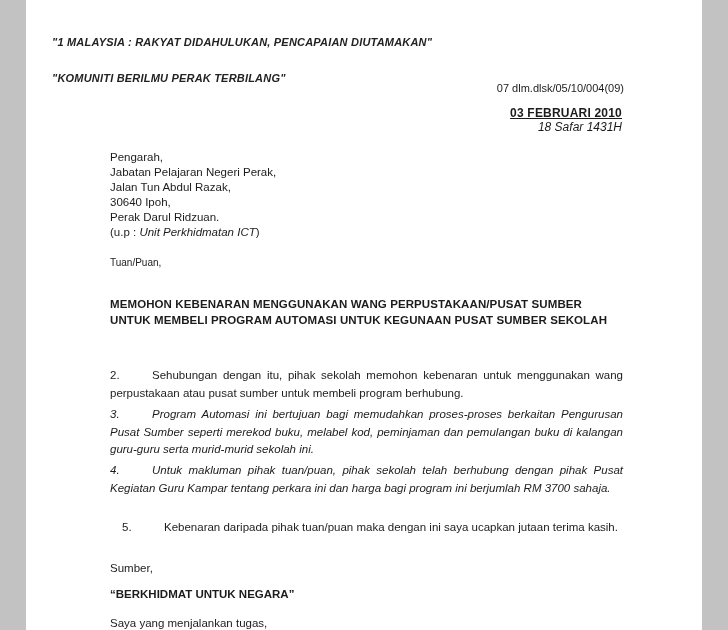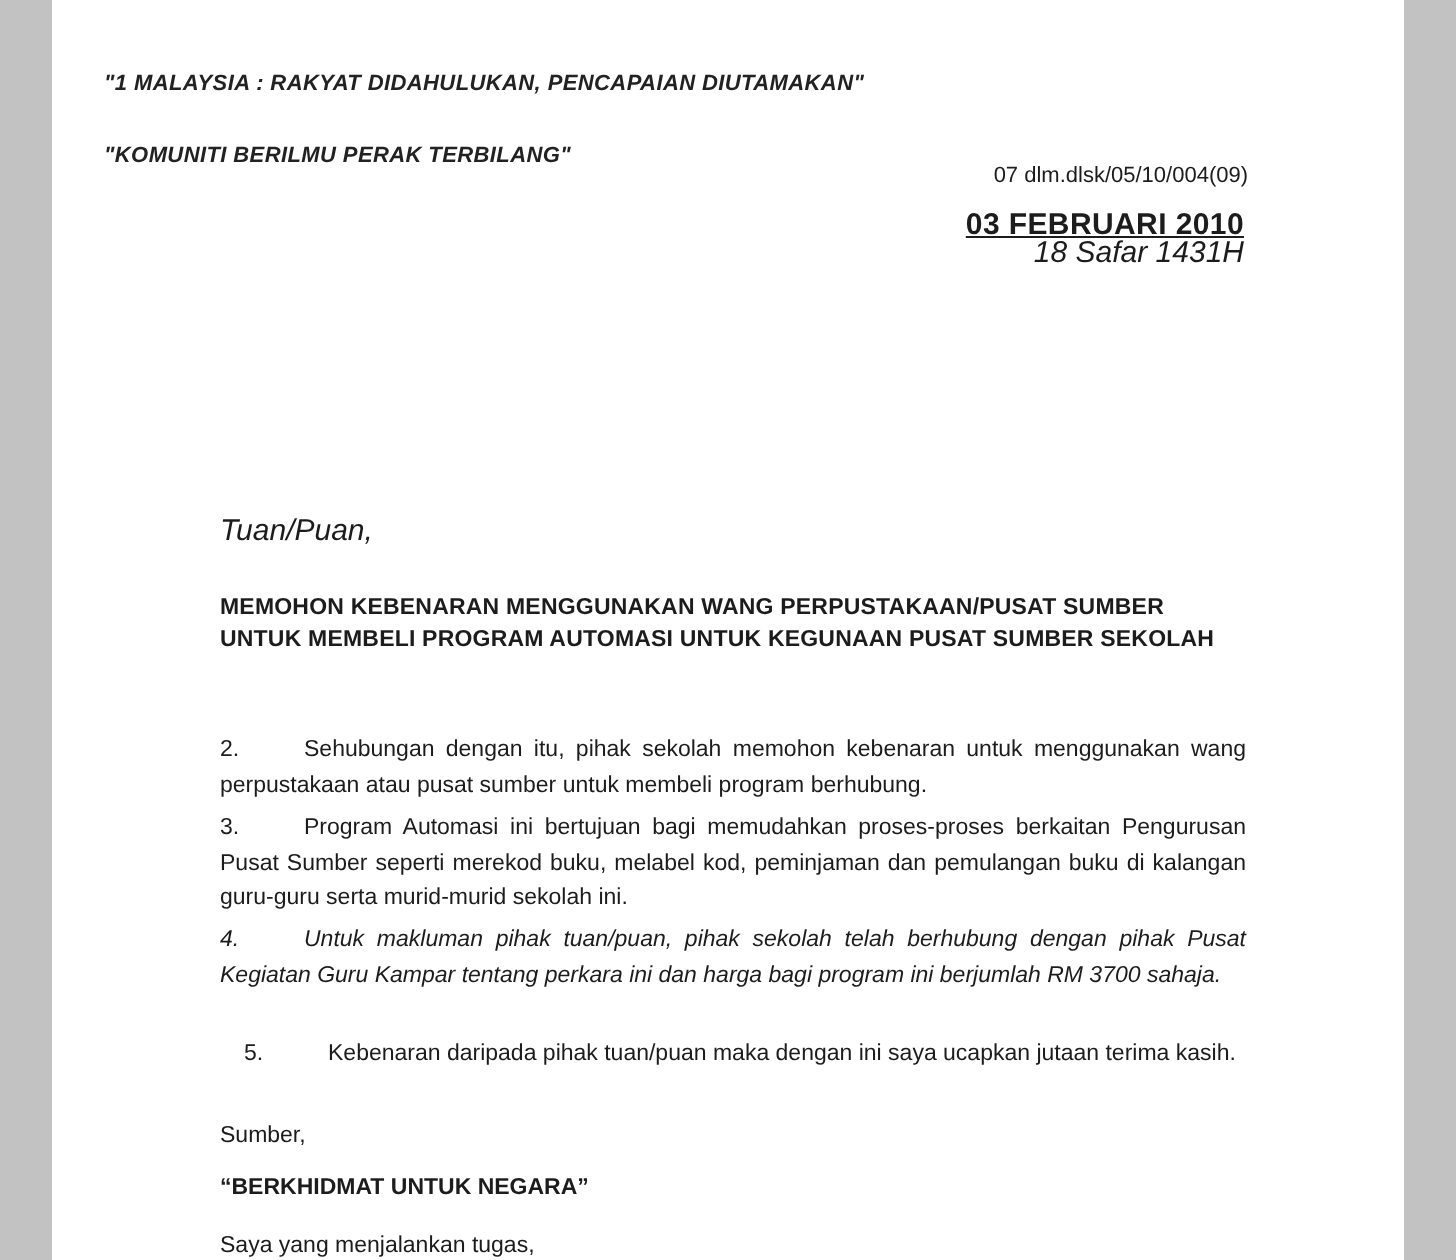--- a/index.html
+++ b/index.html
@@ -45,39 +45,38 @@
     top: 82px;
     right: 104px;
     font-size: 11px;
     text-align: right;
   }
 
   .date-block {
     top: 106px;
     right: 106px;
     text-align: right;
-    font-size: 15px;
+    font-size: 12px;
     line-height: 14px;
   }
   .date-main { text-decoration: underline; font-weight: bold; letter-spacing: 0.2px; }
   .date-hijri { font-style: italic; }
 
   .address {
     left: 110px;
     top: 150px;
     font-size: 11.5px;
     line-height: 15px;
   }
   .attention-italic { font-style: italic; }
 
   .salutation {
     left: 110px;
     top: 257px;
-    font-size: 15px;
-    font-style: italic;
+    font-size: 10px;
   }
 
   .subject {
     left: 110px;
     top: 297px;
     width: 515px;
     font-size: 11.5px;
     font-weight: bold;
     line-height: 15.5px;
   }
@@ -85,21 +84,21 @@
 
   .body-para {
     left: 110px;
     width: 513px;
     font-size: 11.5px;
     line-height: 17.5px;
     text-align: justify;
   }
   .p1 { top: 340px; text-align: left; }
   .p2 { top: 367px; }
-  .p3 { top: 406px; }
+  .p3 { top: 406px; font-style: italic; }
   .p4 { top: 462px; font-style: italic; }
   .p5 { top: 519px; margin-left: 12px; }
   .pnum { display: inline-block; width: 42px; }
 
   .closing {
     left: 110px;
     top: 562px;
     font-size: 11.5px;
   }
   .slogan {
@@ -125,20 +124,28 @@
   <p class="abs motto m1">"1 MALAYSIA : RAKYAT DIDAHULUKAN, PENCAPAIAN DIUTAMAKAN"</p>
   <p class="abs motto m2">"KOMUNITI BERILMU PERAK TERBILANG"</p>
 
   <p class="abs ref-line">07  dlm.dlsk/05/10/004(09)</p>
 
   <div class="abs date-block">
     <span class="date-main">03 FEBRUARI 2010</span><br>
     <span class="date-hijri">18 Safar 1431H</span>
   </div>
 
+  <div class="abs address">
+    <div>Pengarah,</div>
+    <div>Jabatan Pelajaran Negeri Perak,</div>
+    <div>Jalan Tun Abdul Razak,</div>
+    <div>30640 Ipoh,</div>
+    <div>Perak Darul Ridzuan.</div>
+    <div><span>(u.p : </span><span class="attention-italic">Unit Perkhidmatan ICT</span><span>)</span></div>
+  </div>
 
   <p class="abs salutation">Tuan/Puan,</p>
 
   <div class="abs subject">
     <span class="subject-line">MEMOHON KEBENARAN MENGGUNAKAN WANG PERPUSTAKAAN/PUSAT SUMBER</span><br>
     <span class="subject-line">UNTUK MEMBELI PROGRAM AUTOMASI UNTUK KEGUNAAN PUSAT SUMBER SEKOLAH</span>
   </div>
 
 
   <p class="abs body-para p2"><span class="pnum">2.</span><span>Sehubungan dengan itu, pihak sekolah memohon kebenaran untuk menggunakan wang perpustakaan atau pusat sumber untuk membeli program berhubung.</span></p>

